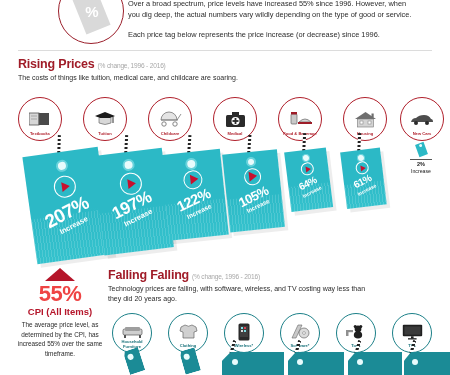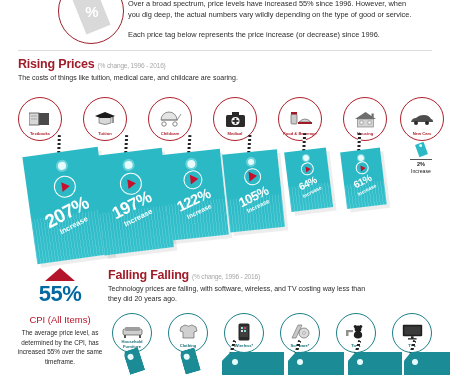--- a/index.html
+++ b/index.html
@@ -106,22 +106,22 @@
   .mini .num{font-size:5.5px;font-weight:bold;color:#222;line-height:1;}
   .mini .lbl{font-size:5.2px;color:#222;line-height:1.2;}
 
   
   .cpi{position:absolute;left:14px;top:268px;width:92px;text-align:center;}
   .cpi .tri{
     width:0;height:0;margin:0 auto;
     border-left:15px solid transparent;border-right:15px solid transparent;
     border-bottom:13px solid #b5152a;
   }
-  .cpi .big{font-size:22px;font-weight:bold;color:#0369a1;line-height:1.05;margin-top:1px;letter-spacing:-.5px;}
-  .cpi .name{font-size:9.5px;font-weight:normal;color:#b5152a;margin-top:9px;}
+  .cpi .big{font-size:22px;font-weight:bold;color:#ef4444;line-height:1.05;margin-top:1px;letter-spacing:-.5px;}
+  .cpi .name{font-size:9.5px;font-weight:bold;color:#b5152a;margin-top:1px;}
   .cpi .desc{font-size:6.4px;color:#2b2b2b;line-height:1.5;margin-top:3px;}
 
   
   .ftag{position:absolute;}
   .ftag .fbody{
     width:100%;height:100%;background:#1b8b96;position:relative;
     clip-path:polygon(14% 0%,100% 0%,100% 100%,0% 100%,0% 22%);
     box-shadow:2px 3px 0 rgba(0,0,0,.07);
   }
   .ftag .fhole{

